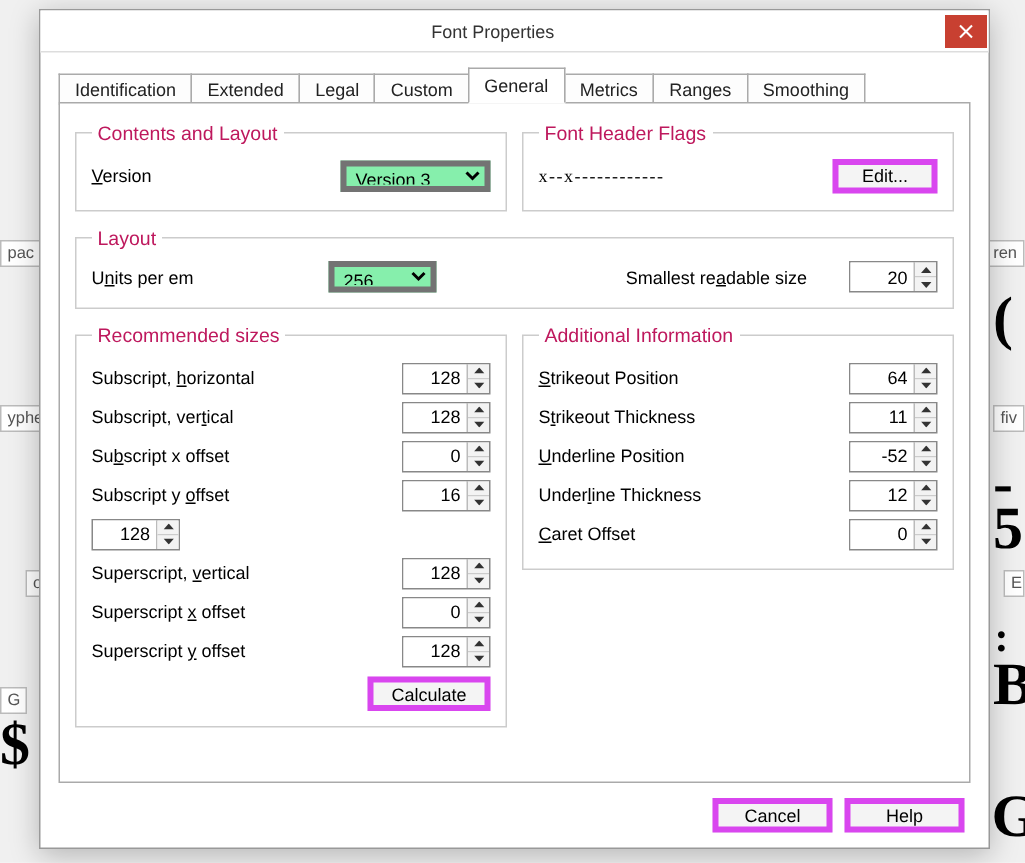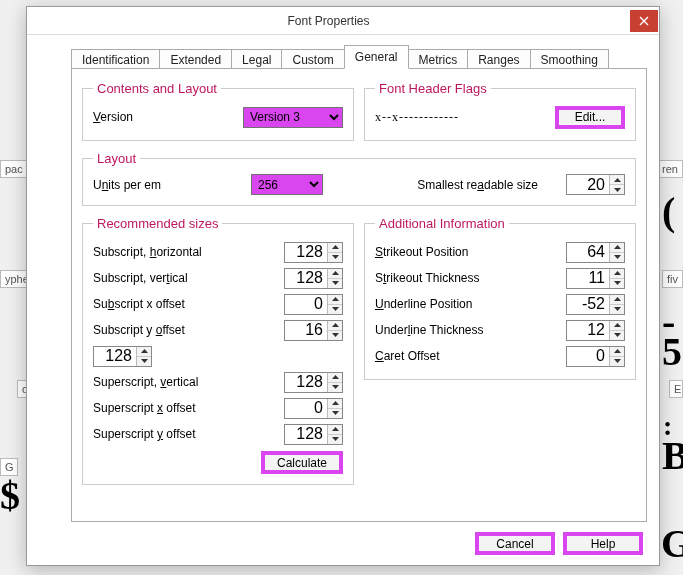--- a/index.html
+++ b/index.html
@@ -32,21 +32,21 @@
   .titlebar .title { flex: 1; text-align: center; font-size: 12px; color: #333; }
   .closebtn {
     width: 28px; height: 22px;
     background: #c84031;
     display: flex; align-items: center; justify-content: center;
     margin-right: 1px; margin-top: 0;
     color: #fff; font-size: 12px; line-height: 1;
     cursor: pointer;
   }
   .closebtn svg { width: 10px; height: 10px; }
-  .body { flex: 1; padding: 10px 12px 8px 12px; display: flex; flex-direction: column; margin-left: 32px; }
+  .body { flex: 1; padding: 10px 12px 8px 12px; display: flex; flex-direction: column; }
   .tabs { display: flex; align-items: flex-end; height: 24px; margin-bottom: -1px; }
   .tab {
     border: 1px solid #aaa; border-bottom: none;
     background: #fdfdfd;
     padding: 3px 10px;
     font-size: 12px; color: #222;
     margin-right: -1px;
     position: relative;
     top: 1px;
     cursor: pointer;
@@ -75,35 +75,35 @@
   }
   fieldset.group > legend {
     font-size: 13px; color: #be185d;
     padding: 0 4px;
   }
   .row { display: flex; align-items: center; height: 26px; }
   .row .lbl { flex: 1; font-size: 12px; color: #000; }
   .u { text-decoration: underline; }
   select.combo {
     height: 21px; width: 100px;
-    border: 1px solid #737373;
-    background: #d946ef;
+    border: 4px solid #737373;
+    background: #86efac;
     font-family: inherit; font-size: 12px;
     padding: 1px 2px;
   }
   .spin {
     display: inline-flex; height: 21px;
     border: 1px solid #888;
     background: #fff;
   }
   .spin input {
     border: none; outline: none;
     width: 42px; text-align: right;
     padding: 0 4px 0 0;
-    font-family: inherit; font-size: 16px;
+    font-family: inherit; font-size: 12px;
   }
   .spin .btns {
     width: 15px; display: flex; flex-direction: column;
     border-left: 1px solid #bbb;
   }
   .spin .sb {
     flex: 1; display: flex; align-items: center; justify-content: center;
     background: #f3f3f3; cursor: pointer;
   }
   .spin .sb:first-child { border-bottom: 1px solid #ccc; }

